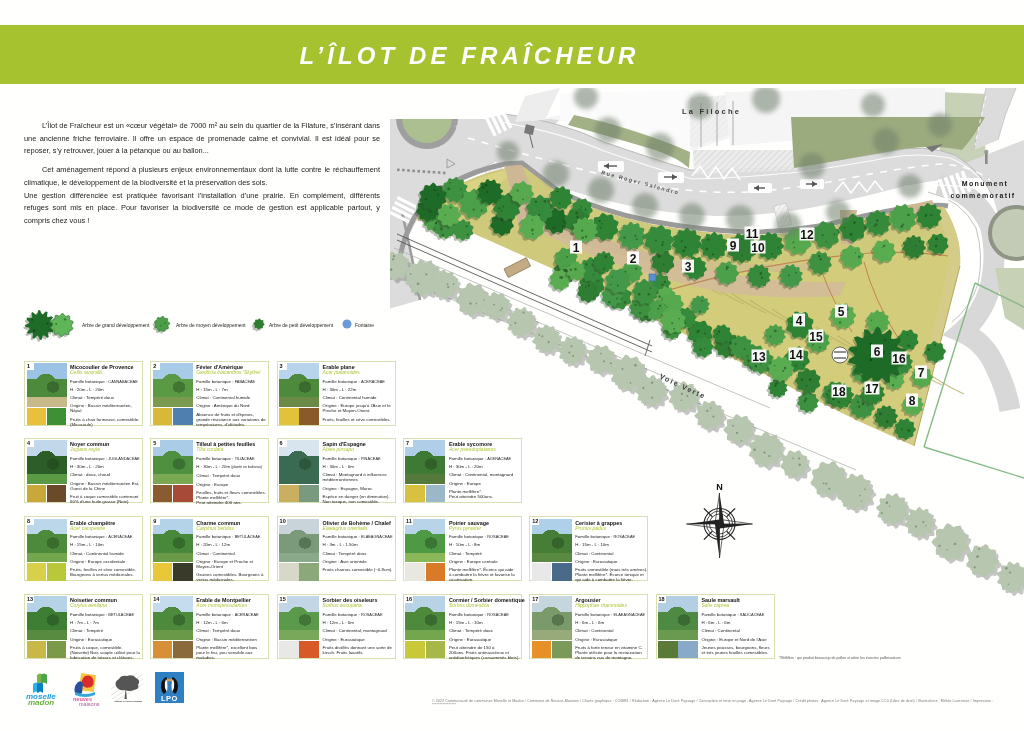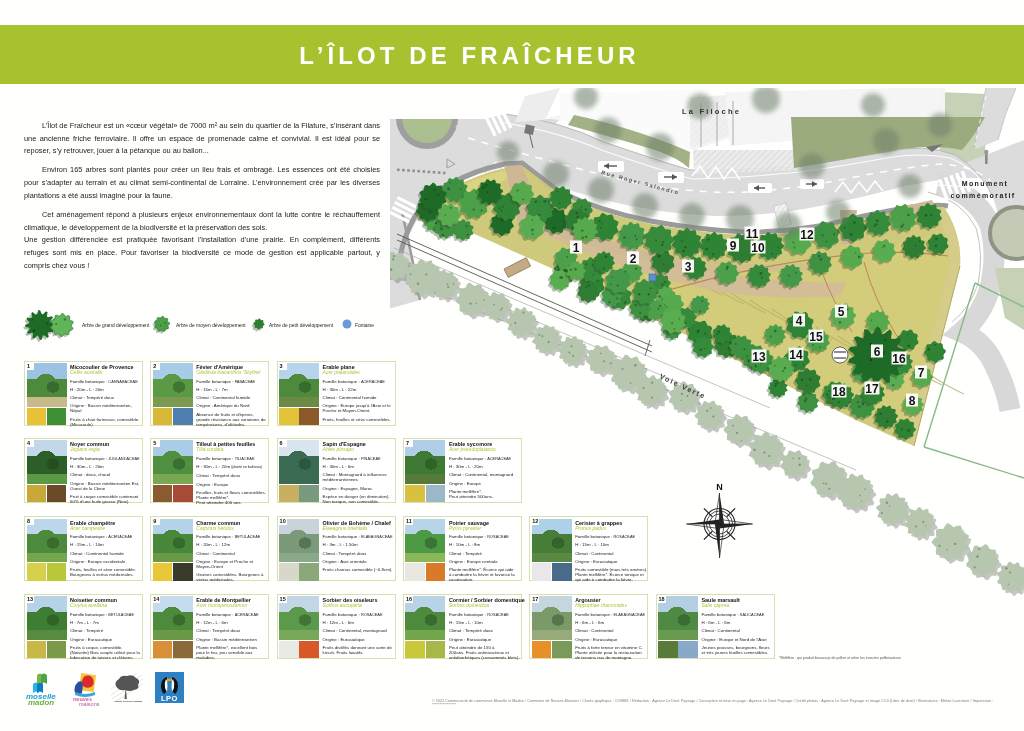--- a/index.html
+++ b/index.html
@@ -1,18 +1,18 @@
 <!DOCTYPE html>
 <html lang="fr"><head><meta charset="utf-8">
 <style>
 * {margin:0; padding:0; box-sizing:border-box;}
 html,body {width:1024px; height:731px; background:#ffffff; font-family:"Liberation Sans", sans-serif; overflow:hidden;}
 #page {position:relative; width:1024px; height:731px; background:#fffffe;}
 #bar {position:absolute; left:0; top:25px; width:1024px; height:59px; background:#a6c22f;}
-#title {position:absolute; left:0; top:42px; width:939px; text-align:center; font-size:24px; font-weight:bold; letter-spacing:4.1px; color:#ffffff;}
+#title {position:absolute; left:0; top:42px; width:939px; text-align:center; font-size:24px; font-weight:bold; font-style:italic; letter-spacing:4.1px; color:#ffffff;}
 #mapsvg {position:absolute; left:0; top:0;}
 #intro {position:absolute; left:24px; top:120px; width:356px; font-size:7.4px; line-height:12.65px; text-align:justify; color:#1a1a1a;}
 #intro p {margin-bottom:6.5px; text-indent:18px;}
 .card {position:absolute; width:119px; height:65px; background:#fff; border:1px solid #d9dfae;}
 .badge {position:absolute; left:1px; top:1px; width:8px; height:7px; background:#fff; font-size:5.5px; font-weight:bold; color:#111; z-index:3; line-height:7px; text-align:left; padding-left:1px;}
 .phcol {position:absolute; left:1.5px; top:1.5px; width:40px; height:60px;}
 .ph {width:40px; height:43.5px;}
 .sm {position:absolute; left:0; top:44.5px; width:19.7px; height:17.5px;}
 .sm2 {left:20.3px;}
 .ctx {position:absolute; left:45px; top:2.5px; width:73px;}
@@ -974,21 +974,20 @@
 <path d="M12,6 L15.5,8 L12,10 Z" fill="#e8a13a"></path>
         <path d="M17,6 L13.5,8 L17,10 Z" fill="#e8a13a"></path>
 <text x="14.5" y="28.5" font-size="7.5" font-weight="bold" fill="#ffffff" text-anchor="middle" letter-spacing="0.5">LPO</text>
       </g>
 </svg>
 
 <div id="intro">
 
 <p>L’Îlot de Fraîcheur est un «cœur végétal» de 7000 m² au sein du quartier de la Filature, s’insérant dans une ancienne friche ferroviaire. Il offre un espace de promenade calme et convivial. Il est idéal pour se reposer, s’y retrouver, jouer à la pétanque ou au ballon...</p>
 
-<p>Environ 165 arbres sont plantés pour créer un lieu frais et ombragé. Les essences ont été choisies pour s’adapter au terrain et au climat semi-continental de Lorraine. L’environnement crée par les diverses plantations a été aussi imaginé pour la faune.</p>
 
 <p>Cet aménagement répond à plusieurs enjeux environnementaux dont  la lutte contre le réchauffement climatique, le développement de la biodiversité et la préservation des sols.<br>Une gestion différenciée est pratiquée favorisant l’installation d’une prairie. En complément, différents refuges sont mis en place. Pour favoriser la biodiversité ce mode de gestion est applicable partout, y compris chez vous !</p>
 </div>
 
 <div class="card" style="left:24.0px;top:360.5px">
 <div class="badge">1</div>
 <div class="phcol">
 <div class="ph" style="background:radial-gradient(ellipse 9px 8px at 26px 24px, rgba(20,50,20,0.35) 70%, rgba(0,0,0,0) 71%),radial-gradient(ellipse 16px 15px at 19px 20px, #4e8a3c 62%, rgba(0,0,0,0) 63%),linear-gradient(180deg,#9cc3e4 0 36%,#4e8a3c 36% 78%,#c8b98b 78% 100%)"></div>
 <div class="sm" style="background:#e8c03a"></div>
 <div class="sm sm2" style="background:#3f8f35"></div>

